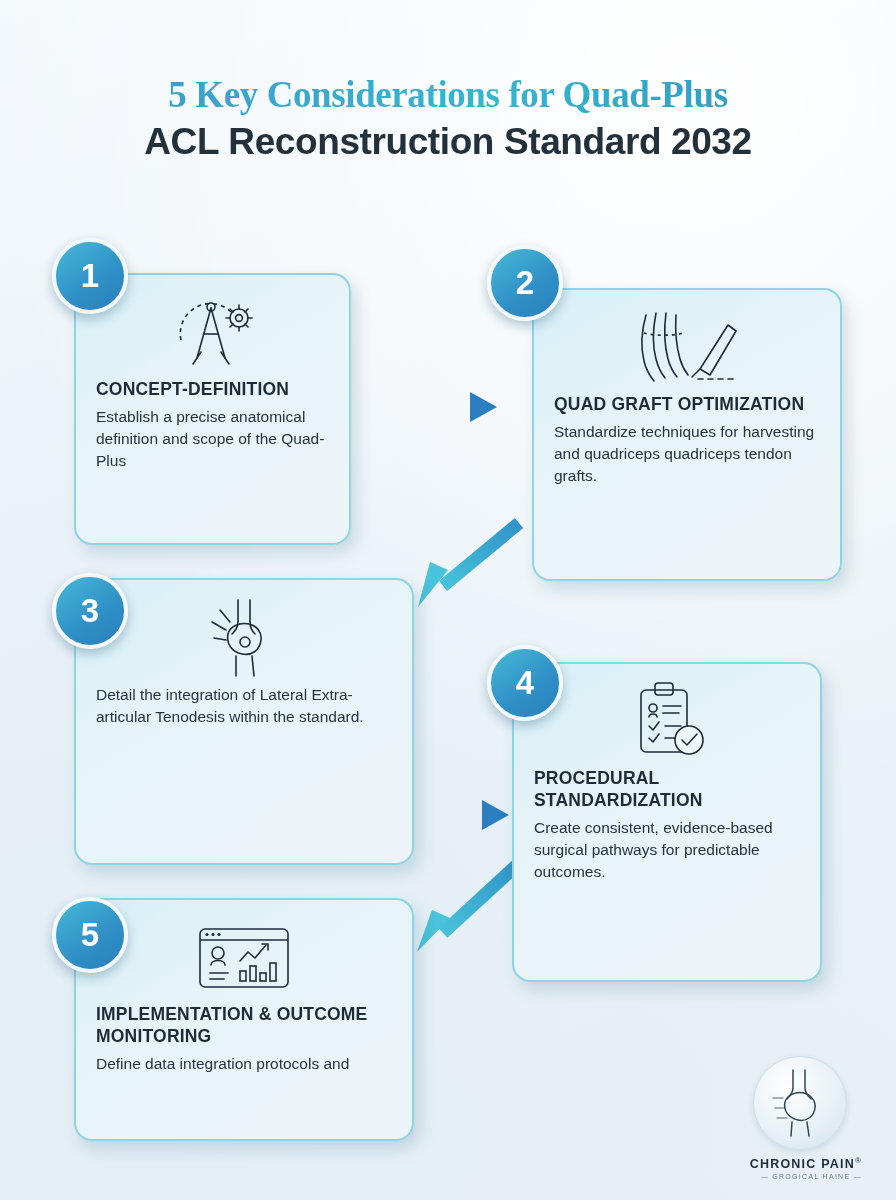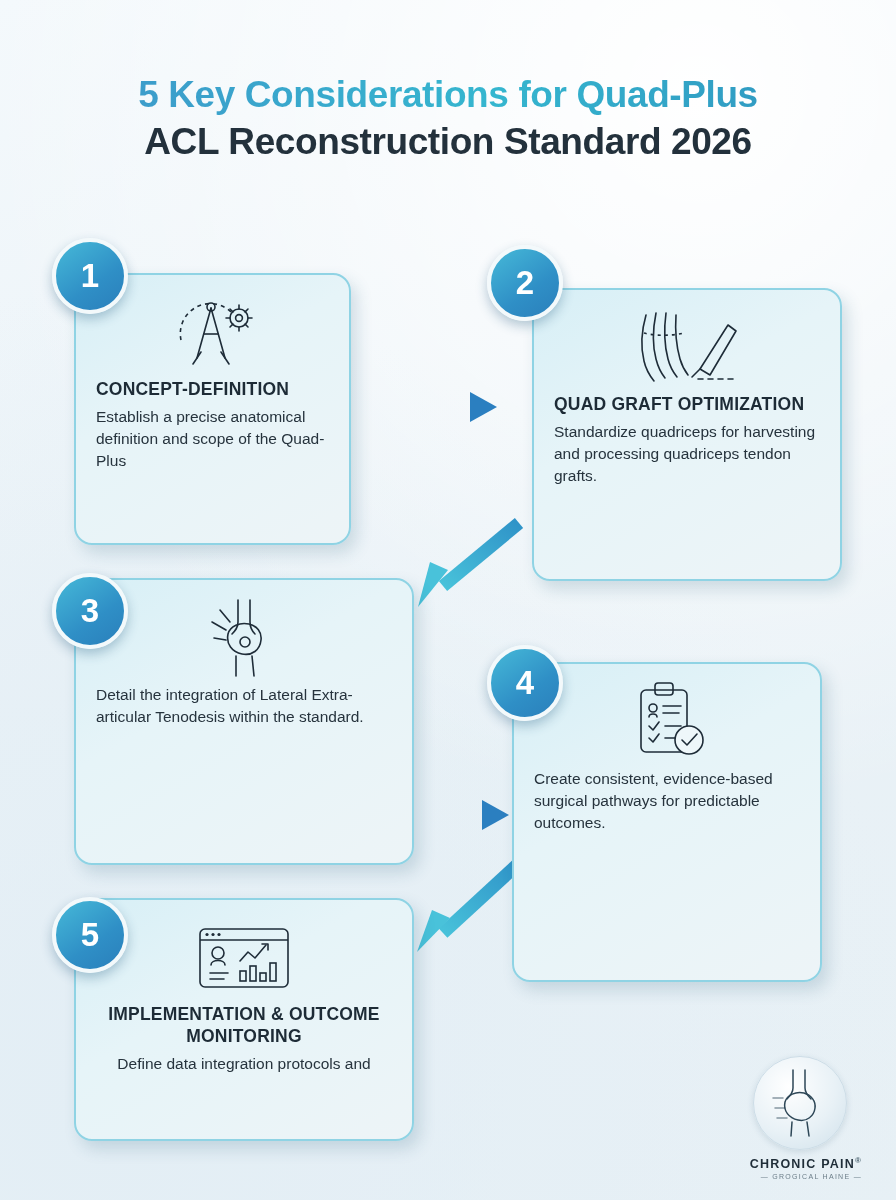--- a/index.html
+++ b/index.html
@@ -34,20 +34,21 @@
   .title-line1 {
     font-size: 37px;
     font-weight: bold;
     letter-spacing: -0.4px;
     color: #3b9fc4;
     background: linear-gradient(90deg, #3f93c9 0%, #35b6cf 55%, #2f8fbd 100%);
     -webkit-background-clip: text;
     background-clip: text;
     -webkit-text-fill-color: transparent;
     line-height: 1.22;
+    font-family: Liberation Serif, serif;
   }
   .title-line2 {
     font-size: 37px;
     font-weight: bold;
     letter-spacing: -0.4px;
     color: #23313c;
     line-height: 1.25;
     margin-top: 2px;
   }
 
@@ -81,21 +82,21 @@
     font-size: 15.5px;
     color: #26333d;
     line-height: 1.42;
   }
 
   
   #card1 { left: 74px;  top: 273px; width: 277px; height: 272px; }
   #card2 { left: 512px; top: 288px; width: 310px; height: 293px; margin-left: 20px; }
   #card3 { left: 74px;  top: 578px; width: 340px; height: 287px; }
   #card4 { left: 512px; top: 662px; width: 310px; height: 320px; }
-  #card5 { left: 74px;  top: 898px; width: 340px; height: 243px; text-align: center; }
+  #card5 { left: 74px;  top: 898px; width: 340px; height: 243px; }
 
   
   .badge {
     position: absolute;
     width: 76px;
     height: 76px;
     border-radius: 50%;
     background: linear-gradient(145deg, #46b9d8 0%, #2f8fc6 60%, #2a7fbb 100%);
     border: 4px solid #f3f9fb;
     box-shadow: 0 5px 12px rgba(31, 88, 124, 0.32);
@@ -159,21 +160,21 @@
     vertical-align: super;
   }
 </style>
 </head>
 <body>
 
 <div class="poster">
 
   <div class="title-block">
     <div class="title-line1">5 Key Considerations for Quad-Plus</div>
-    <div class="title-line2">ACL Reconstruction Standard 2026</div>
+    <div class="title-line2">ACL Reconstruction Standard 2032</div>
   </div>
 
   <svg class="arrow-layer" viewBox="0 0 896 1200">
     <defs>
       <linearGradient id="ag1" x1="0" y1="0" x2="1" y2="0">
         <stop offset="0%" stop-color="#45bcd8"></stop>
         <stop offset="100%" stop-color="#2b7fc0"></stop>
       </linearGradient>
       <linearGradient id="ag2" x1="1" y1="0" x2="0" y2="1">
         <stop offset="0%" stop-color="#2f93c8"></stop>
@@ -229,21 +230,21 @@
         <path d="M28 6c-3 15-4 31 0 46 2 8 5 14 9 19" stroke-linecap="round"></path>
         <path d="M38 6c-2 15-2 31 2 46 2 8 5 13 9 18" stroke-linecap="round"></path>
         <path d="M48 8c-1 15 0 30 4 44 2 7 5 12 8 16" stroke-linecap="round"></path>
         <path d="M16 26c10 3 28 3 40 0" stroke-dasharray="3 4"></path>
         <path d="M72 62 L100 18 l8 6 -26 44 z" stroke-linejoin="round"></path>
         <path d="M72 62 L64 70" stroke-linecap="round"></path>
         <path d="M70 72 L106 72" stroke-dasharray="5 5" stroke-linecap="round"></path>
       </svg>
     </div>
     <div class="card-title">QUAD GRAFT OPTIMIZATION</div>
-    <div class="card-body">Standardize quadriceps for harvesting and processing quadriceps tendon grafts.</div>
+    <div class="card-body">Standardize techniques for harvesting and quadriceps quadriceps tendon grafts.</div>
   </div>
   <div class="badge" id="badge2">2</div>
 
   <div class="card" id="card3">
     <div class="card-icon">
       <svg width="92" height="84" viewBox="0 0 92 84" fill="none" stroke="#1e2c38" stroke-width="1.6">
         <path d="M40 4 L40 26 c0 6 -3 9 -6 12" stroke-linecap="round"></path>
         <path d="M52 4 L52 26 c0 6 2 9 5 12" stroke-linecap="round"></path>
         <path d="M30 38 c-2 10 4 18 14 20 c10 2 18 -4 19 -14 c1 -8 -4 -14 -12 -16 c-9 -2 -19 2 -21 10 z" stroke-linejoin="round"></path>
         <path d="M38 60 l0 20" stroke-linecap="round"></path>
@@ -265,20 +266,21 @@
         <path d="M28 39 c0 -4 8 -4 8 0" stroke-linecap="round"></path>
         <path d="M42 28 L60 28 M42 35 L58 35" stroke-linecap="round"></path>
         <path d="M28 48 l4 4 l6 -8" stroke-linecap="round" stroke-linejoin="round"></path>
         <path d="M44 48 L60 48" stroke-linecap="round"></path>
         <path d="M28 60 l4 4 l6 -8" stroke-linecap="round" stroke-linejoin="round"></path>
         <path d="M44 60 L54 60" stroke-linecap="round"></path>
         <circle cx="68" cy="62" r="14" fill="#eef7fa"></circle>
         <path d="M61 62 l5 5 l10 -11" stroke-linecap="round" stroke-linejoin="round"></path>
       </svg>
     </div>
+    <div class="card-title">PROCEDURAL STANDARDIZATION</div>
     <div class="card-body">Create consistent, evidence-based surgical pathways for predictable outcomes.</div>
   </div>
   <div class="badge" id="badge4">4</div>
 
   <div class="card" id="card5">
     <div class="card-icon">
       <svg width="104" height="74" viewBox="0 0 104 74" fill="none" stroke="#1e2c38" stroke-width="1.6">
         <rect x="8" y="8" width="88" height="58" rx="5"></rect>
         <path d="M8 19 L96 19"></path>
         <circle cx="15" cy="13.5" r="1.6" fill="#1e2c38" stroke="none"></circle>

